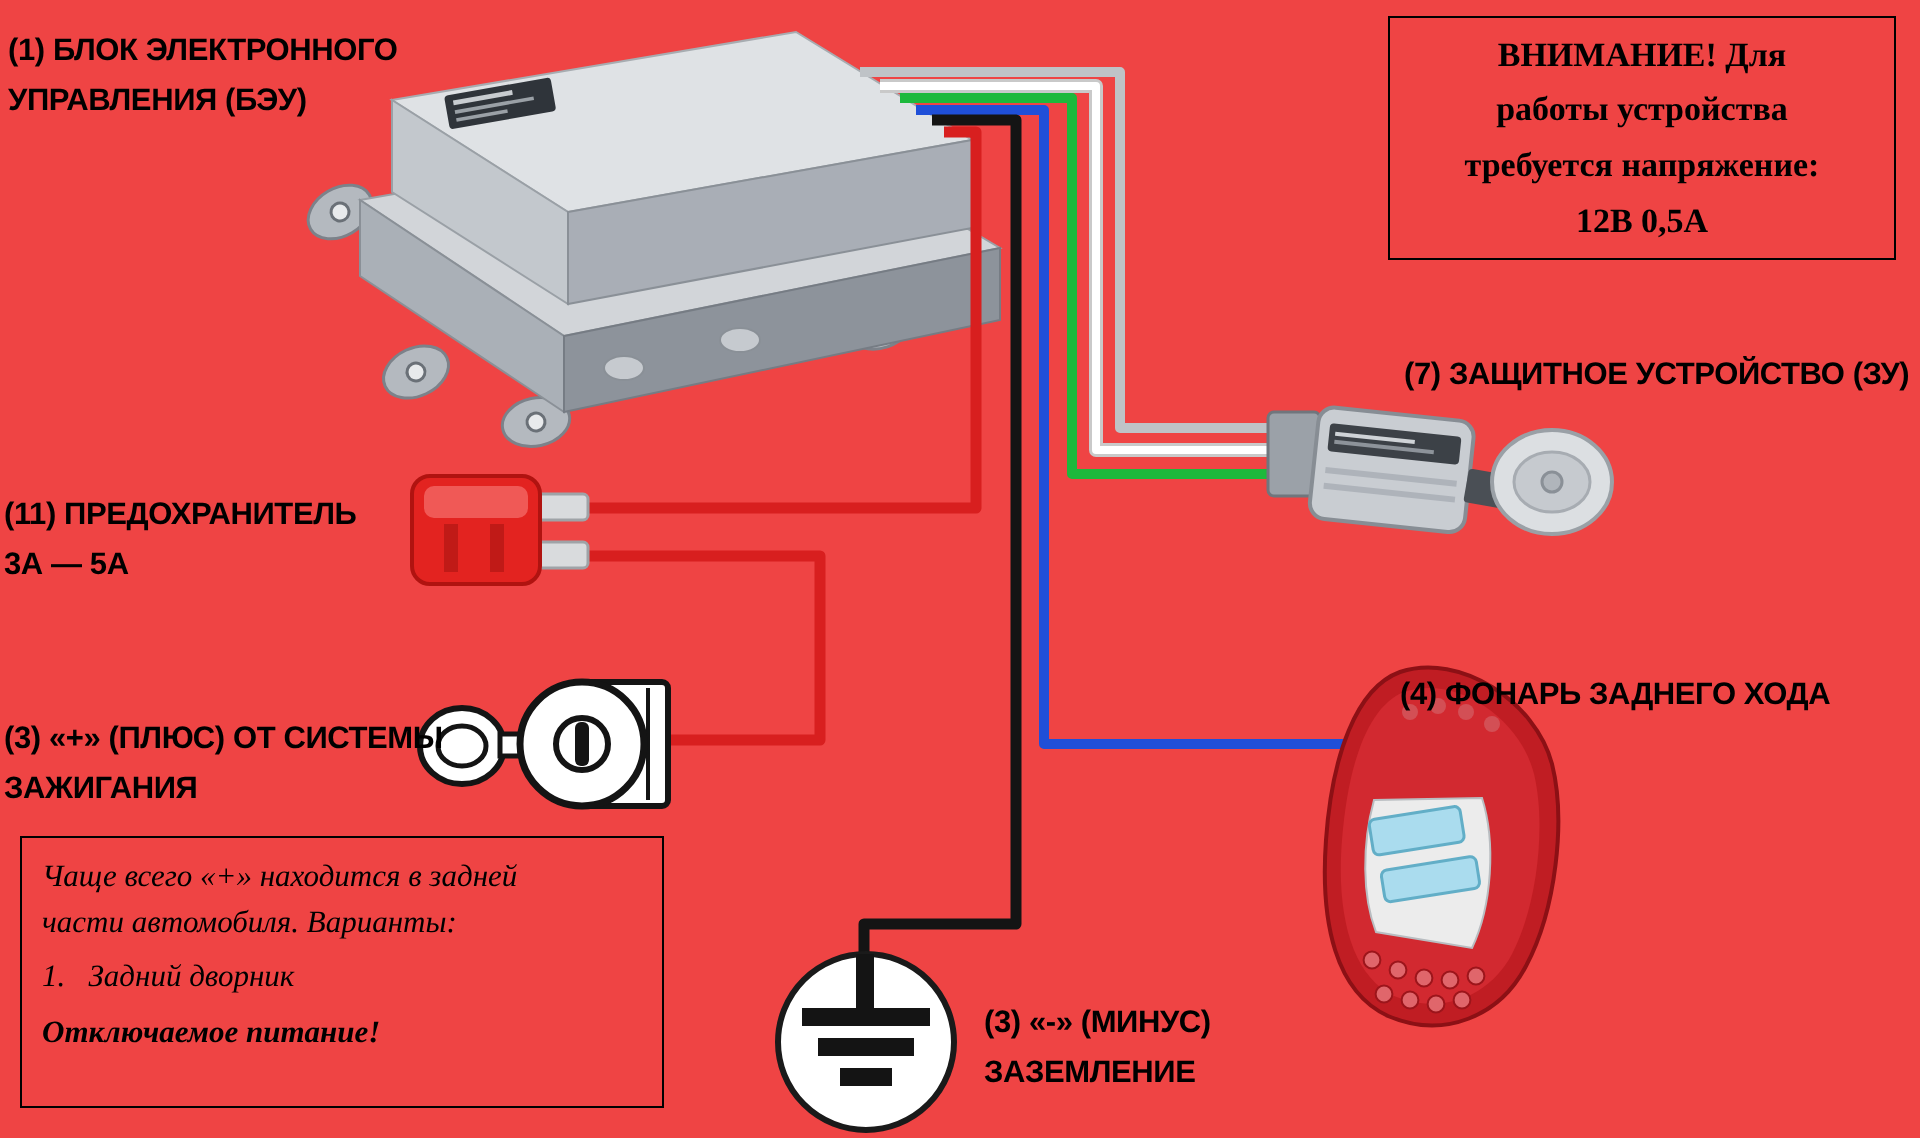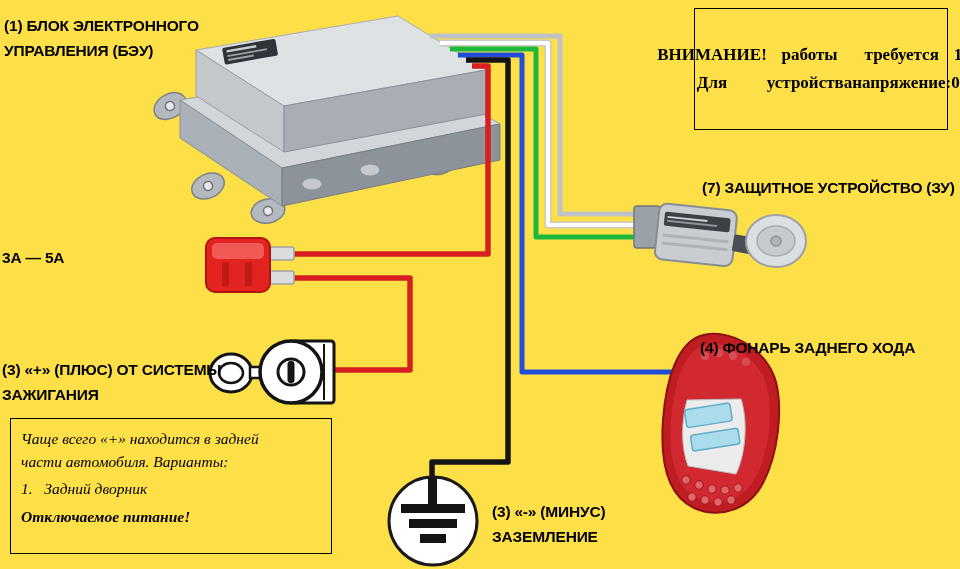--- a/index.html
+++ b/index.html
@@ -1,28 +1,28 @@
 <!DOCTYPE html>
 <html><head>
 <meta charset="utf-8">
 <style>
   html,body{margin:0;padding:0;background:#ffffff;}
   .stage{
-    position:relative;width:960px;height:569px;background:#fde047;overflow:hidden;
+    position:relative;width:960px;height:569px;background:#ef4444;overflow:hidden;
     font-family:"Liberation Sans", sans-serif;
   }
   .layer{position:absolute;left:0;top:0;}
   .lbl{
     position:absolute;font-weight:700;font-size:15.5px;line-height:1.6;
     color:#000;letter-spacing:-0.2px;white-space:nowrap;
   }
   .warning-box{
     position:absolute;left:694px;top:8px;width:254px;height:122px;
     border:1.6px solid #000;box-sizing:border-box;
-    display:flex;flex-direction:row;align-items:center;justify-content:center;
+    display:flex;flex-direction:column;align-items:center;justify-content:center;
     font-family:"Liberation Serif", serif;font-weight:700;font-size:17px;line-height:1.62;
     text-align:center;color:#000;
   }
   .note-box{
     position:absolute;left:10px;top:418px;width:322px;height:136px;
     border:1.6px solid #000;box-sizing:border-box;padding:8px 10px 6px 10px;
     font-family:"Liberation Serif", serif;font-size:15.5px;line-height:1.5;color:#000;font-style:italic;
   }
   .note-item{white-space:pre-wrap;margin-top:3px;}
   .note-warning{font-weight:700;margin-top:5px;}
@@ -156,20 +156,21 @@
       <rect x="420" y="534" width="26" height="9" fill="#141414"></rect>
     </g>
   </svg>
 
   <div class="lbl" style="left:4px;top:14px;">
     <div>(1) БЛОК ЭЛЕКТРОННОГО</div>
     <div>УПРАВЛЕНИЯ (БЭУ)</div>
   </div>
 
   <div class="lbl" style="left:2px;top:246px;">
+    <div>(11) ПРЕДОХРАНИТЕЛЬ</div>
     <div>3А — 5А</div>
   </div>
 
   <div class="lbl" style="left:2px;top:358px;">
     <div>(3) «+» (ПЛЮС) ОТ СИСТЕМЫ</div>
     <div>ЗАЖИГАНИЯ</div>
   </div>
 
   <div class="lbl" style="left:702px;top:176px;">(7) ЗАЩИТНОЕ УСТРОЙСТВО (ЗУ)</div>
 

